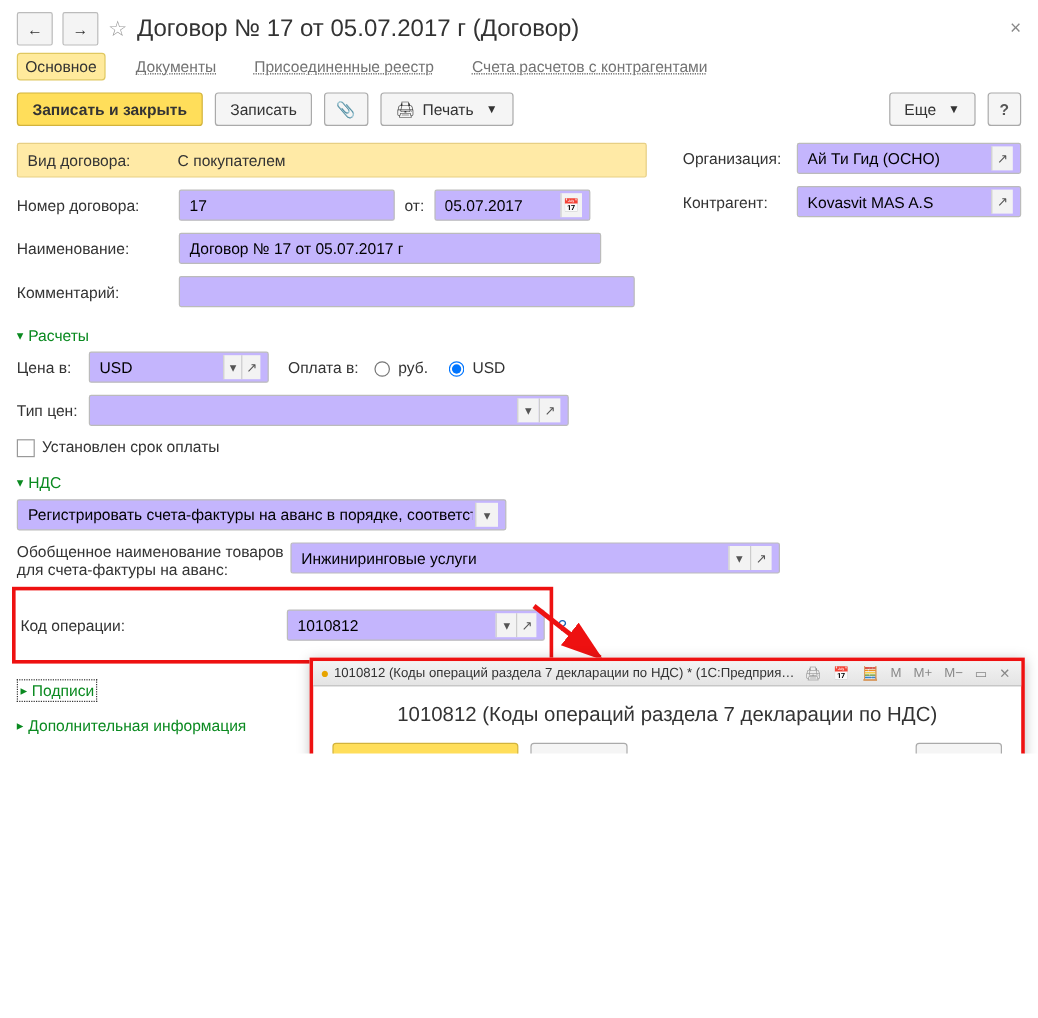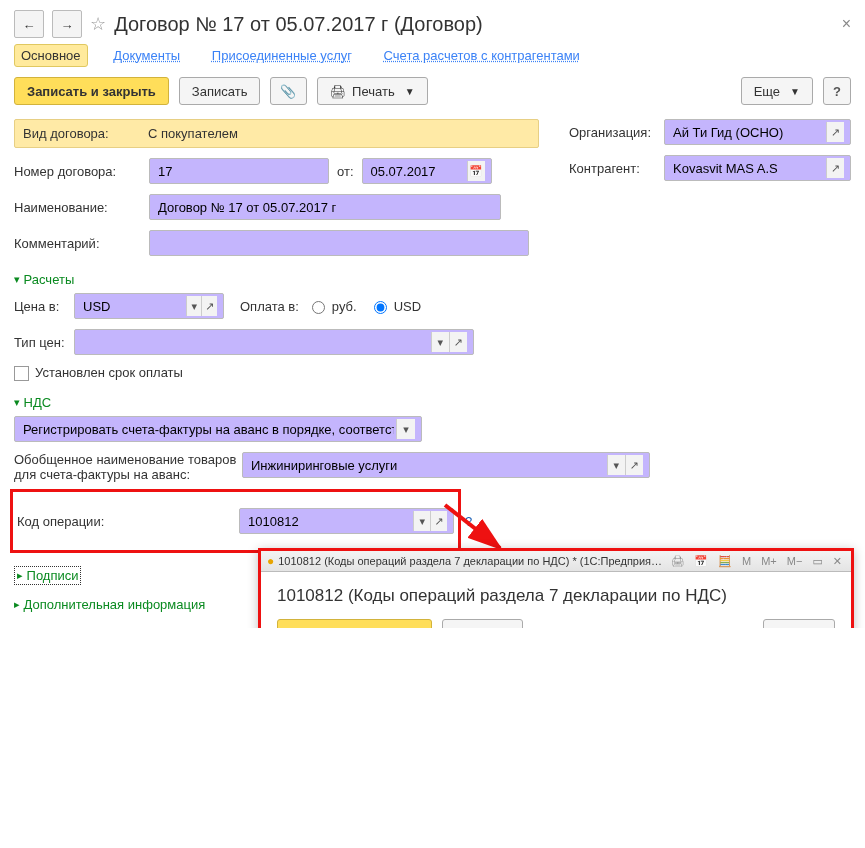--- a/index.html
+++ b/index.html
@@ -21,21 +21,21 @@
   .star { color: #999; font-size: 18px; }
   .page-title { font-size: 20px; font-weight: normal; flex: 1; }
   .close-x { color: #888; font-size: 16px; cursor: pointer; }
 
   .tabs { margin: 4px 0 10px 0; }
   .tab { display: inline-block; padding: 3px 6px; margin-right: 16px; color: #0066b3; cursor: pointer; text-decoration: underline dotted transparent; }
   .tab.active {
     background: #ffea9c; color: #333; border: 1px solid #e0c860;
     border-radius: 3px; text-decoration: none;
   }
-  .tab.link { color: #3b82f6; text-decoration: underline dotted; }
+  .tab.link { color: #737373; text-decoration: underline dotted; }
 
   .toolbar { display: flex; align-items: center; gap: 10px; margin-bottom: 14px; }
   .btn {
     border: 1px solid #aaa; background: #f5f5f5; padding: 1px 12px;
     border-radius: 3px; cursor: pointer; display: inline-flex; align-items: center; gap: 6px;
     height: 28px;
   }
   .btn.primary { background: #ffde5a; border-color: #d2b33c; font-weight: bold; }
   .btn.icon-only { padding: 5px 9px; }
   .btn .caret { font-size: 10px; margin-left: 4px; }
@@ -88,21 +88,21 @@
   .popup-titlebar {
     background: linear-gradient(#f3f3f3, #e4e4e4); border-bottom: 1px solid #bbb;
     padding: 3px 6px; display: flex; align-items: center; gap: 4px; font-size: 11px;
   }
   .popup-titlebar .pt-icon { font-size: 12px; }
   .popup-titlebar .pt-title { flex: 1; overflow: hidden; text-overflow: ellipsis; white-space: nowrap; }
   .popup-titlebar .wbtn {
     font-size: 11px; color: #888; padding: 0 3px; cursor: pointer;
   }
   .popup-body { padding: 12px 16px 14px 16px; }
-  .popup-body h2 { font-size: 17px; font-weight: normal; margin: 2px 0 13px 0; }
+  .popup-body h2 { font-size: 17px; font-weight: normal; margin: 2px 0 13px 0; text-align: center; }
   .popup .toolbar { margin-bottom: 16px; }
   .popup .form-row .lbl { width: 160px; }
   .checkbox-row { display: flex; align-items: flex-start; gap: 6px; margin: 8px 0; }
   .checkbox-row .cb { width: 15px; height: 15px; border: 1px solid #999; background: #fff; flex-shrink: 0; margin-top: 1px; }
   .checkbox-row .cb.hl { outline: 2px solid #f3b400; }
   .checkbox-row.faded { color: #aaa; }
   .checkbox-row.faded .cb { border-color: #ccc; }
 
   textarea.ta {
     border: 1px solid #bbb; width: 100%; height: 48px; padding: 4px 6px;
@@ -123,21 +123,21 @@
     <span class="nav-btn">←</span>
     <span class="nav-btn">→</span>
     <span class="star">☆</span>
     <span class="page-title">Договор № 17 от 05.07.2017 г (Договор)</span>
     <span class="close-x">×</span>
   </div>
 
   <div class="tabs">
     <span class="tab active">Основное</span>
     <span class="tab link">Документы</span>
-    <span class="tab link">Присоединенные услуг</span>
+    <span class="tab link">Присоединенные реестр</span>
     <span class="tab link">Счета расчетов с контрагентами</span>
   </div>
 
   <div class="toolbar">
     <span class="btn primary">Записать и закрыть</span>
     <span class="btn">Записать</span>
     <span class="btn icon-only">
       <span>📎</span>
     </span>
     <span class="btn">

